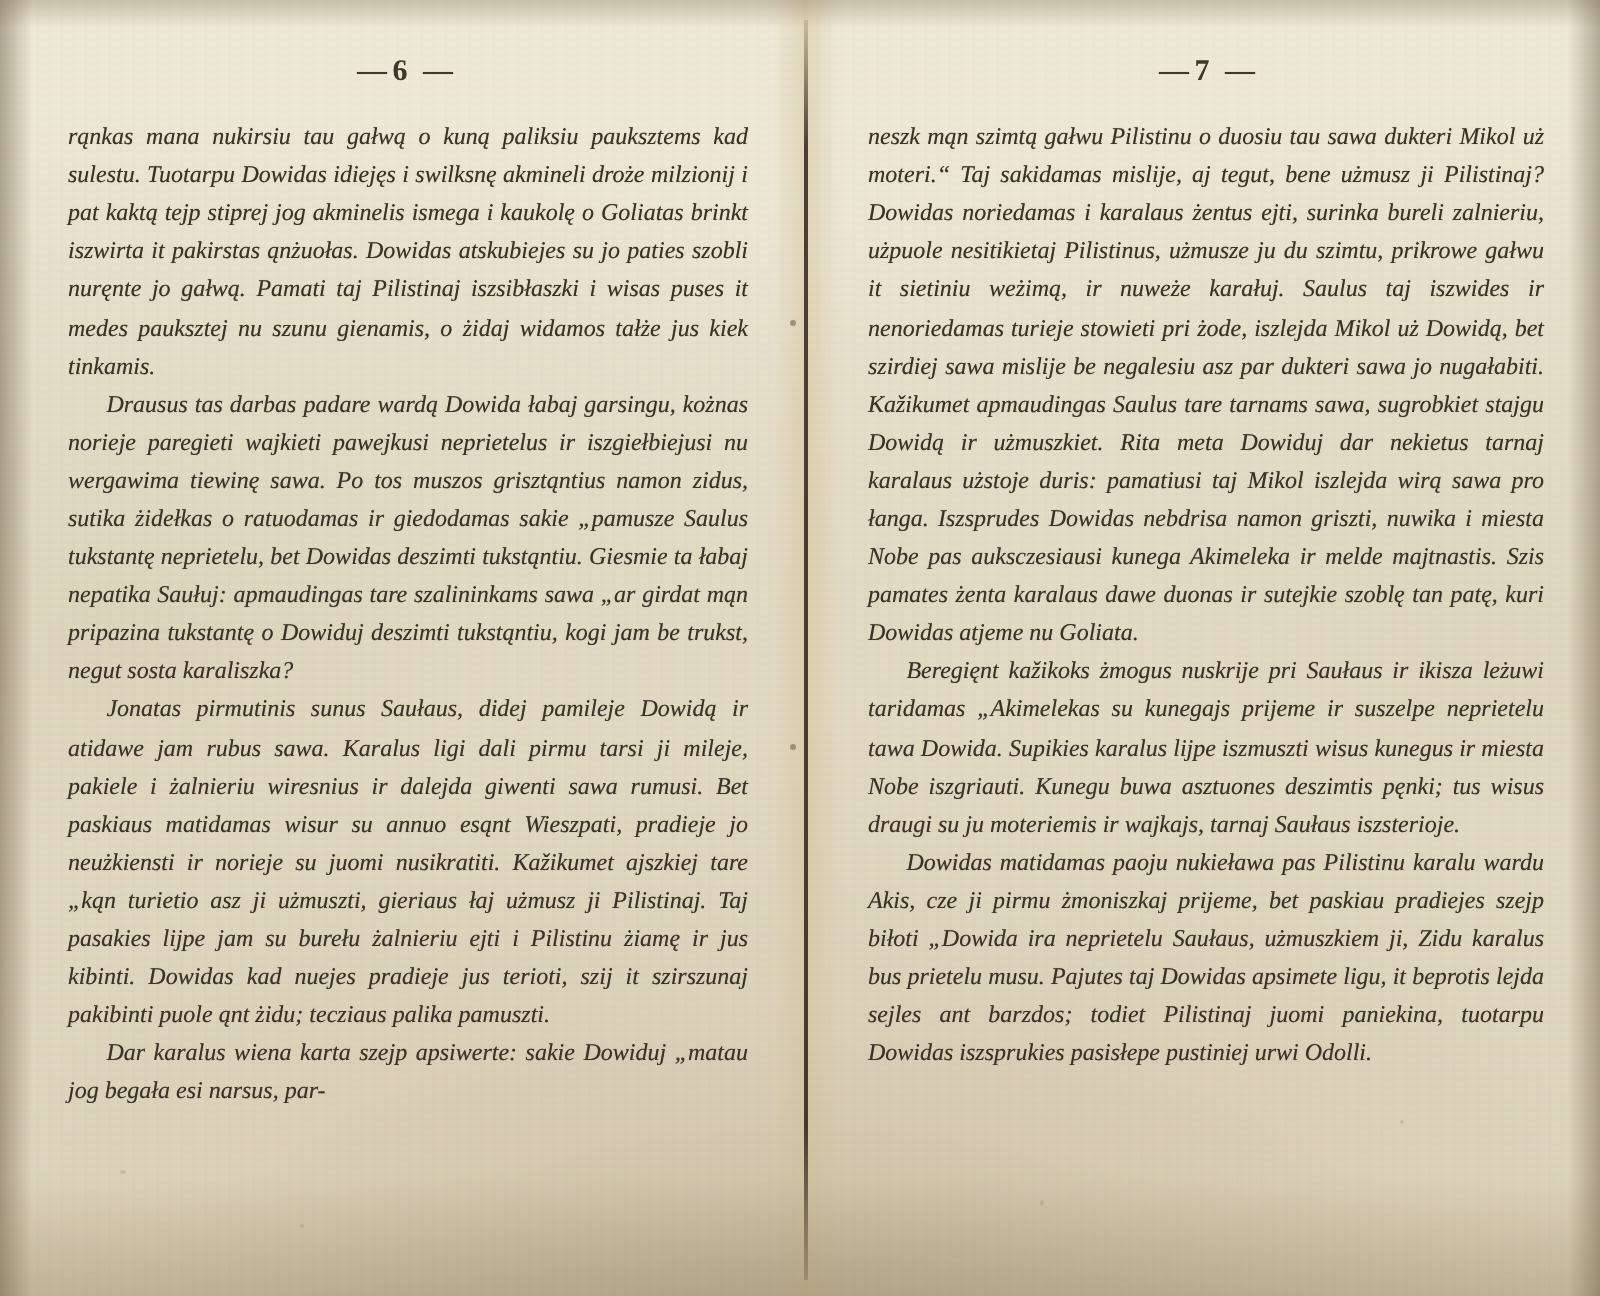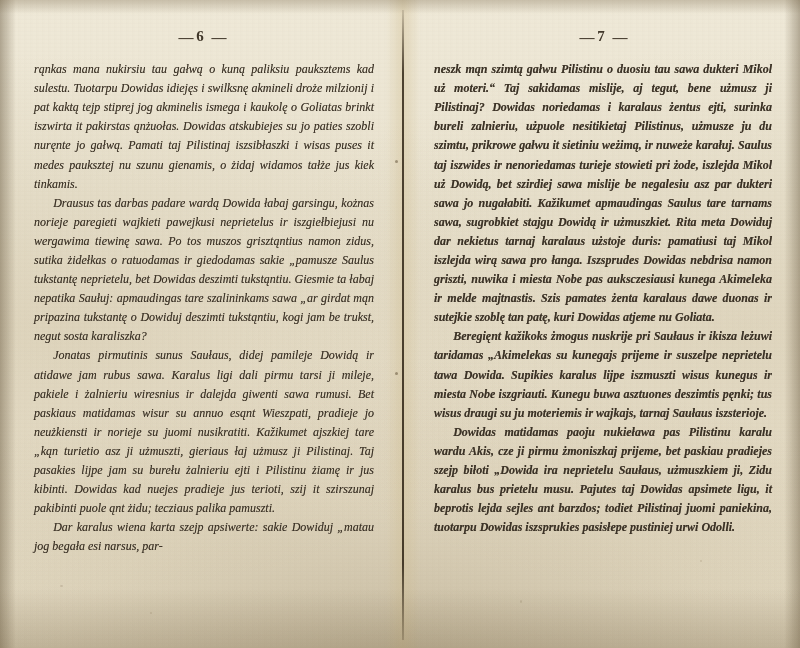--- a/index.html
+++ b/index.html
@@ -92,21 +92,21 @@
     font-family: "Liberation Serif", "DejaVu Serif", serif;
     font-style: italic;
     font-size: 12px;
     line-height: 19.1px;
     color: #3b3226;
     text-align: justify;
     text-justify: inter-word;
     hyphens: manual;
   }
   .page.left  .textblock { margin: 0 28px 0 34px; }
-  .page.right .textblock { margin: 0 28px 0 30px; font-weight: bold; }
+  .page.right .textblock { margin: 0 28px 0 30px; }
 
   .textblock p {
     margin: 0;
     text-indent: 1.6em;
   }
   .textblock p.noindent { text-indent: 0; }
   
   .textblock p { text-shadow: 0 0 .35px rgba(59,50,38,.55); }
 
   .fleck {

